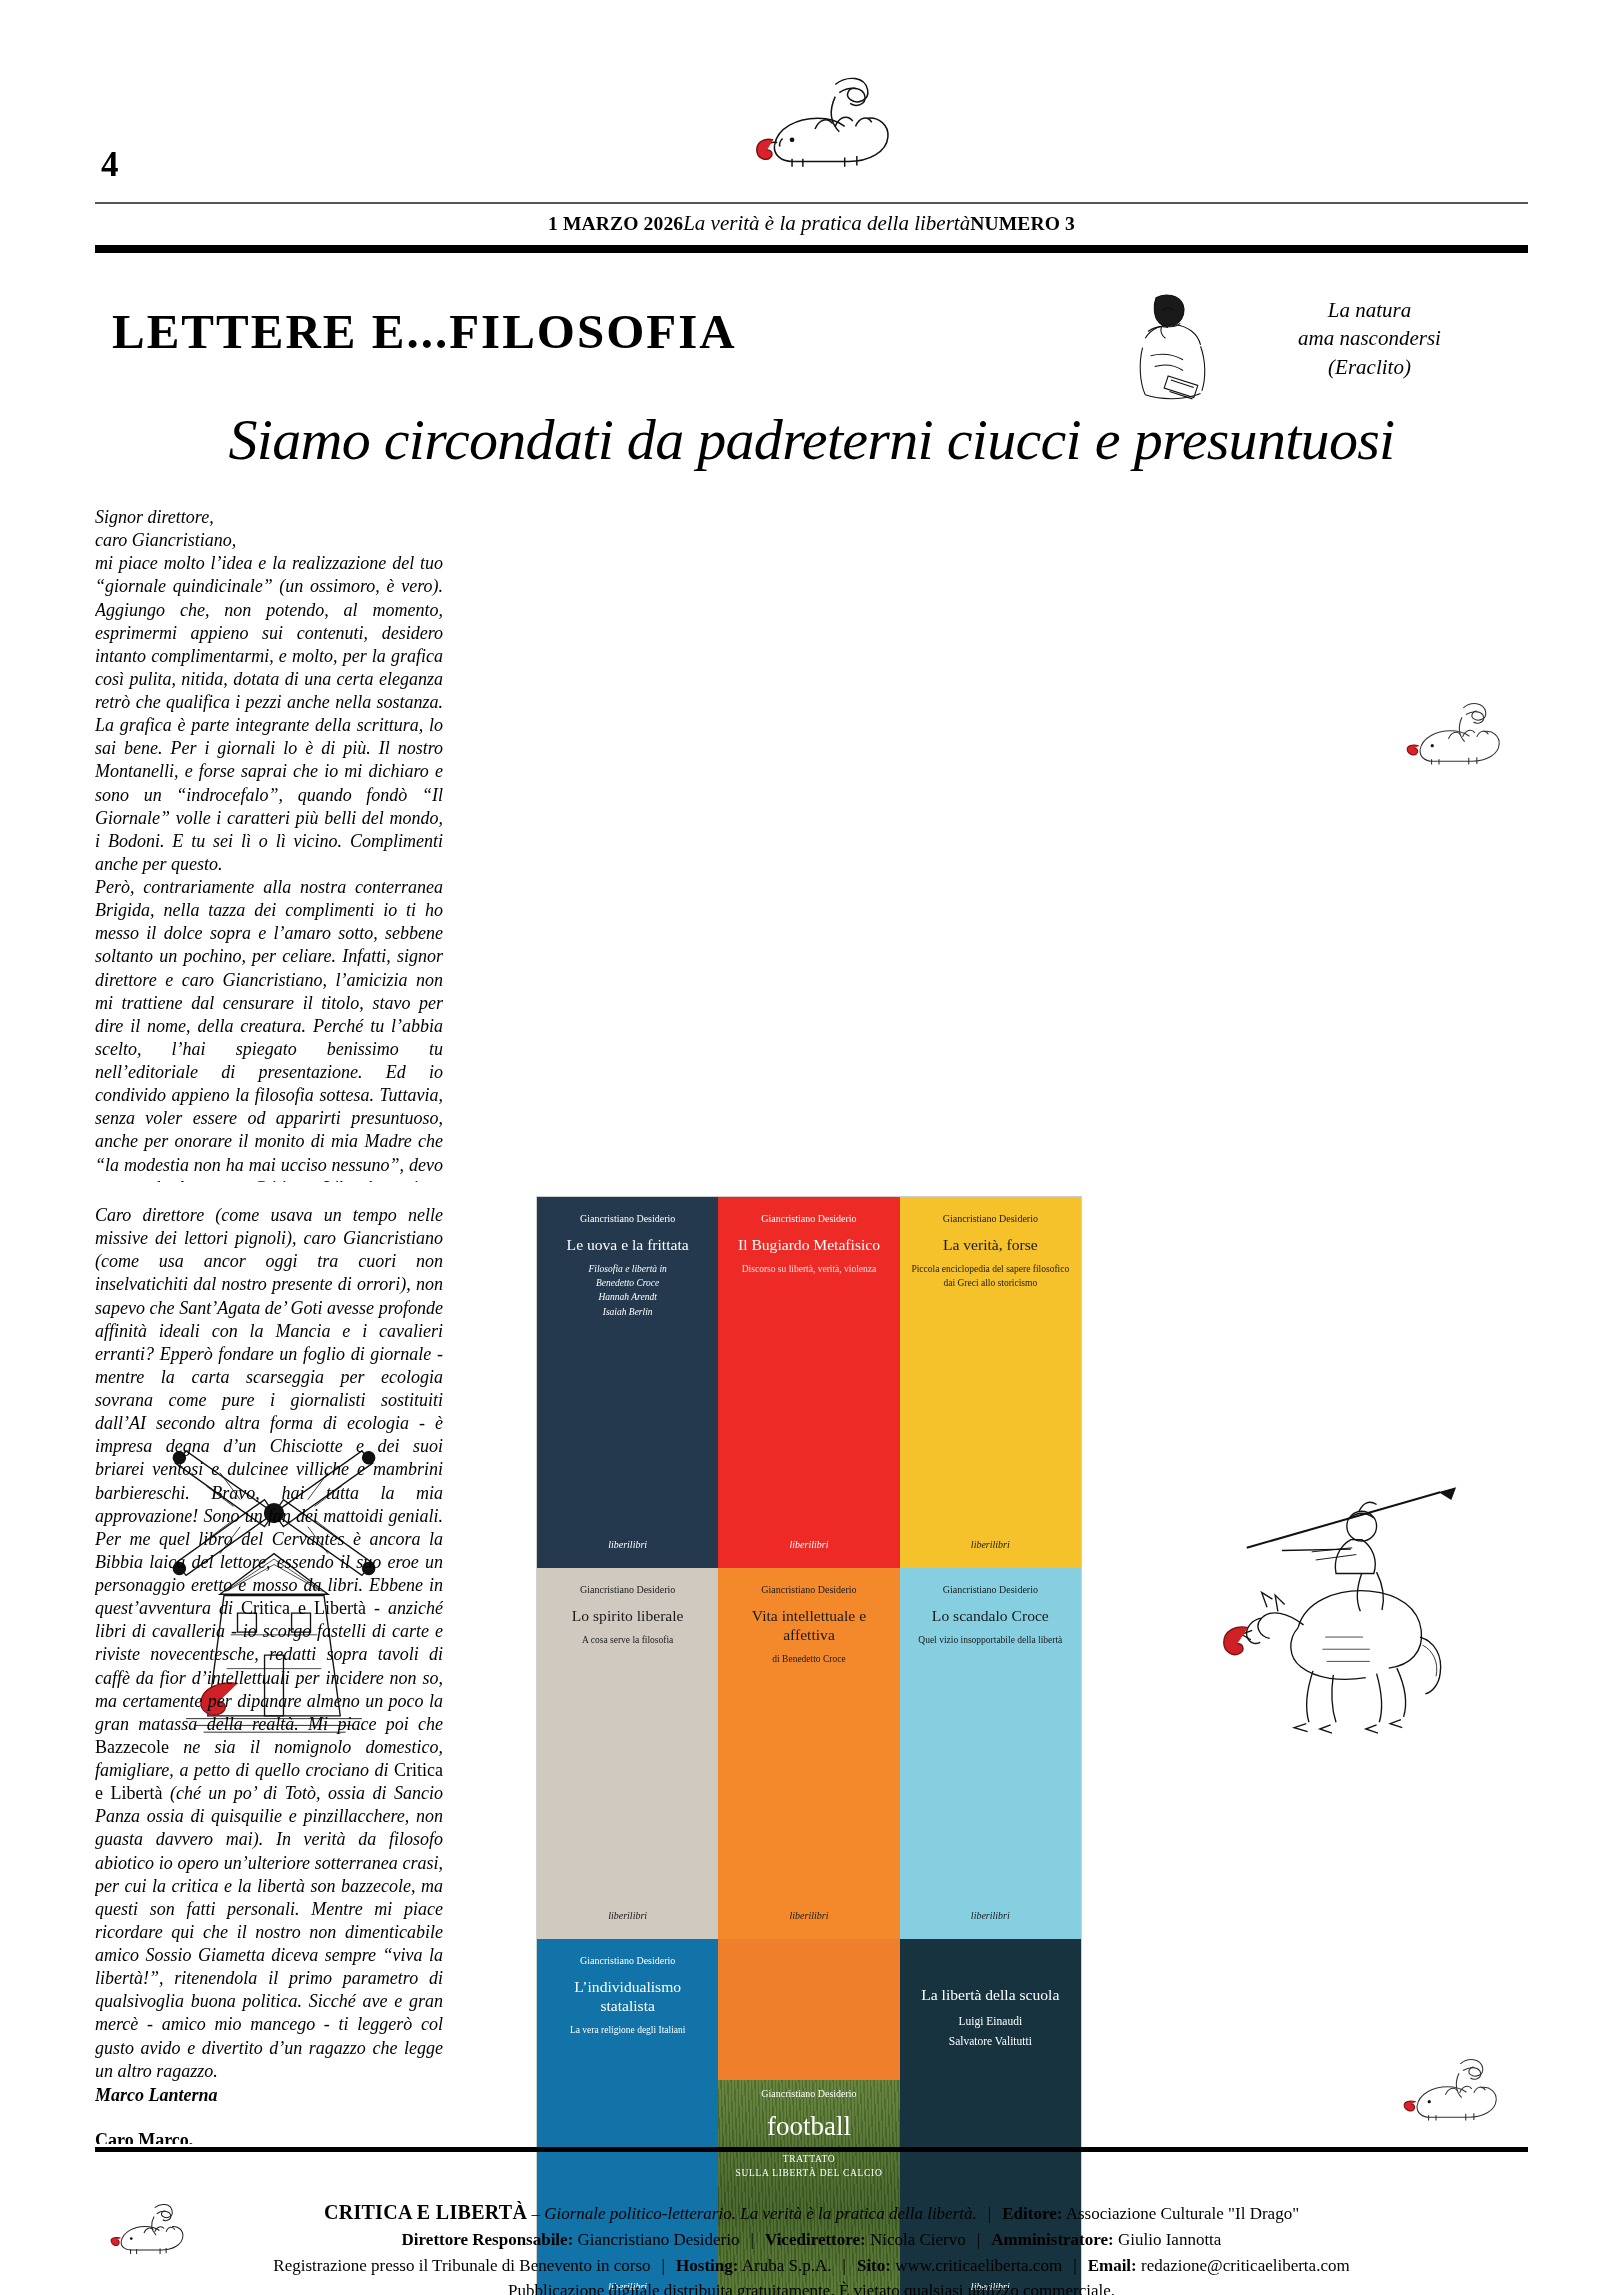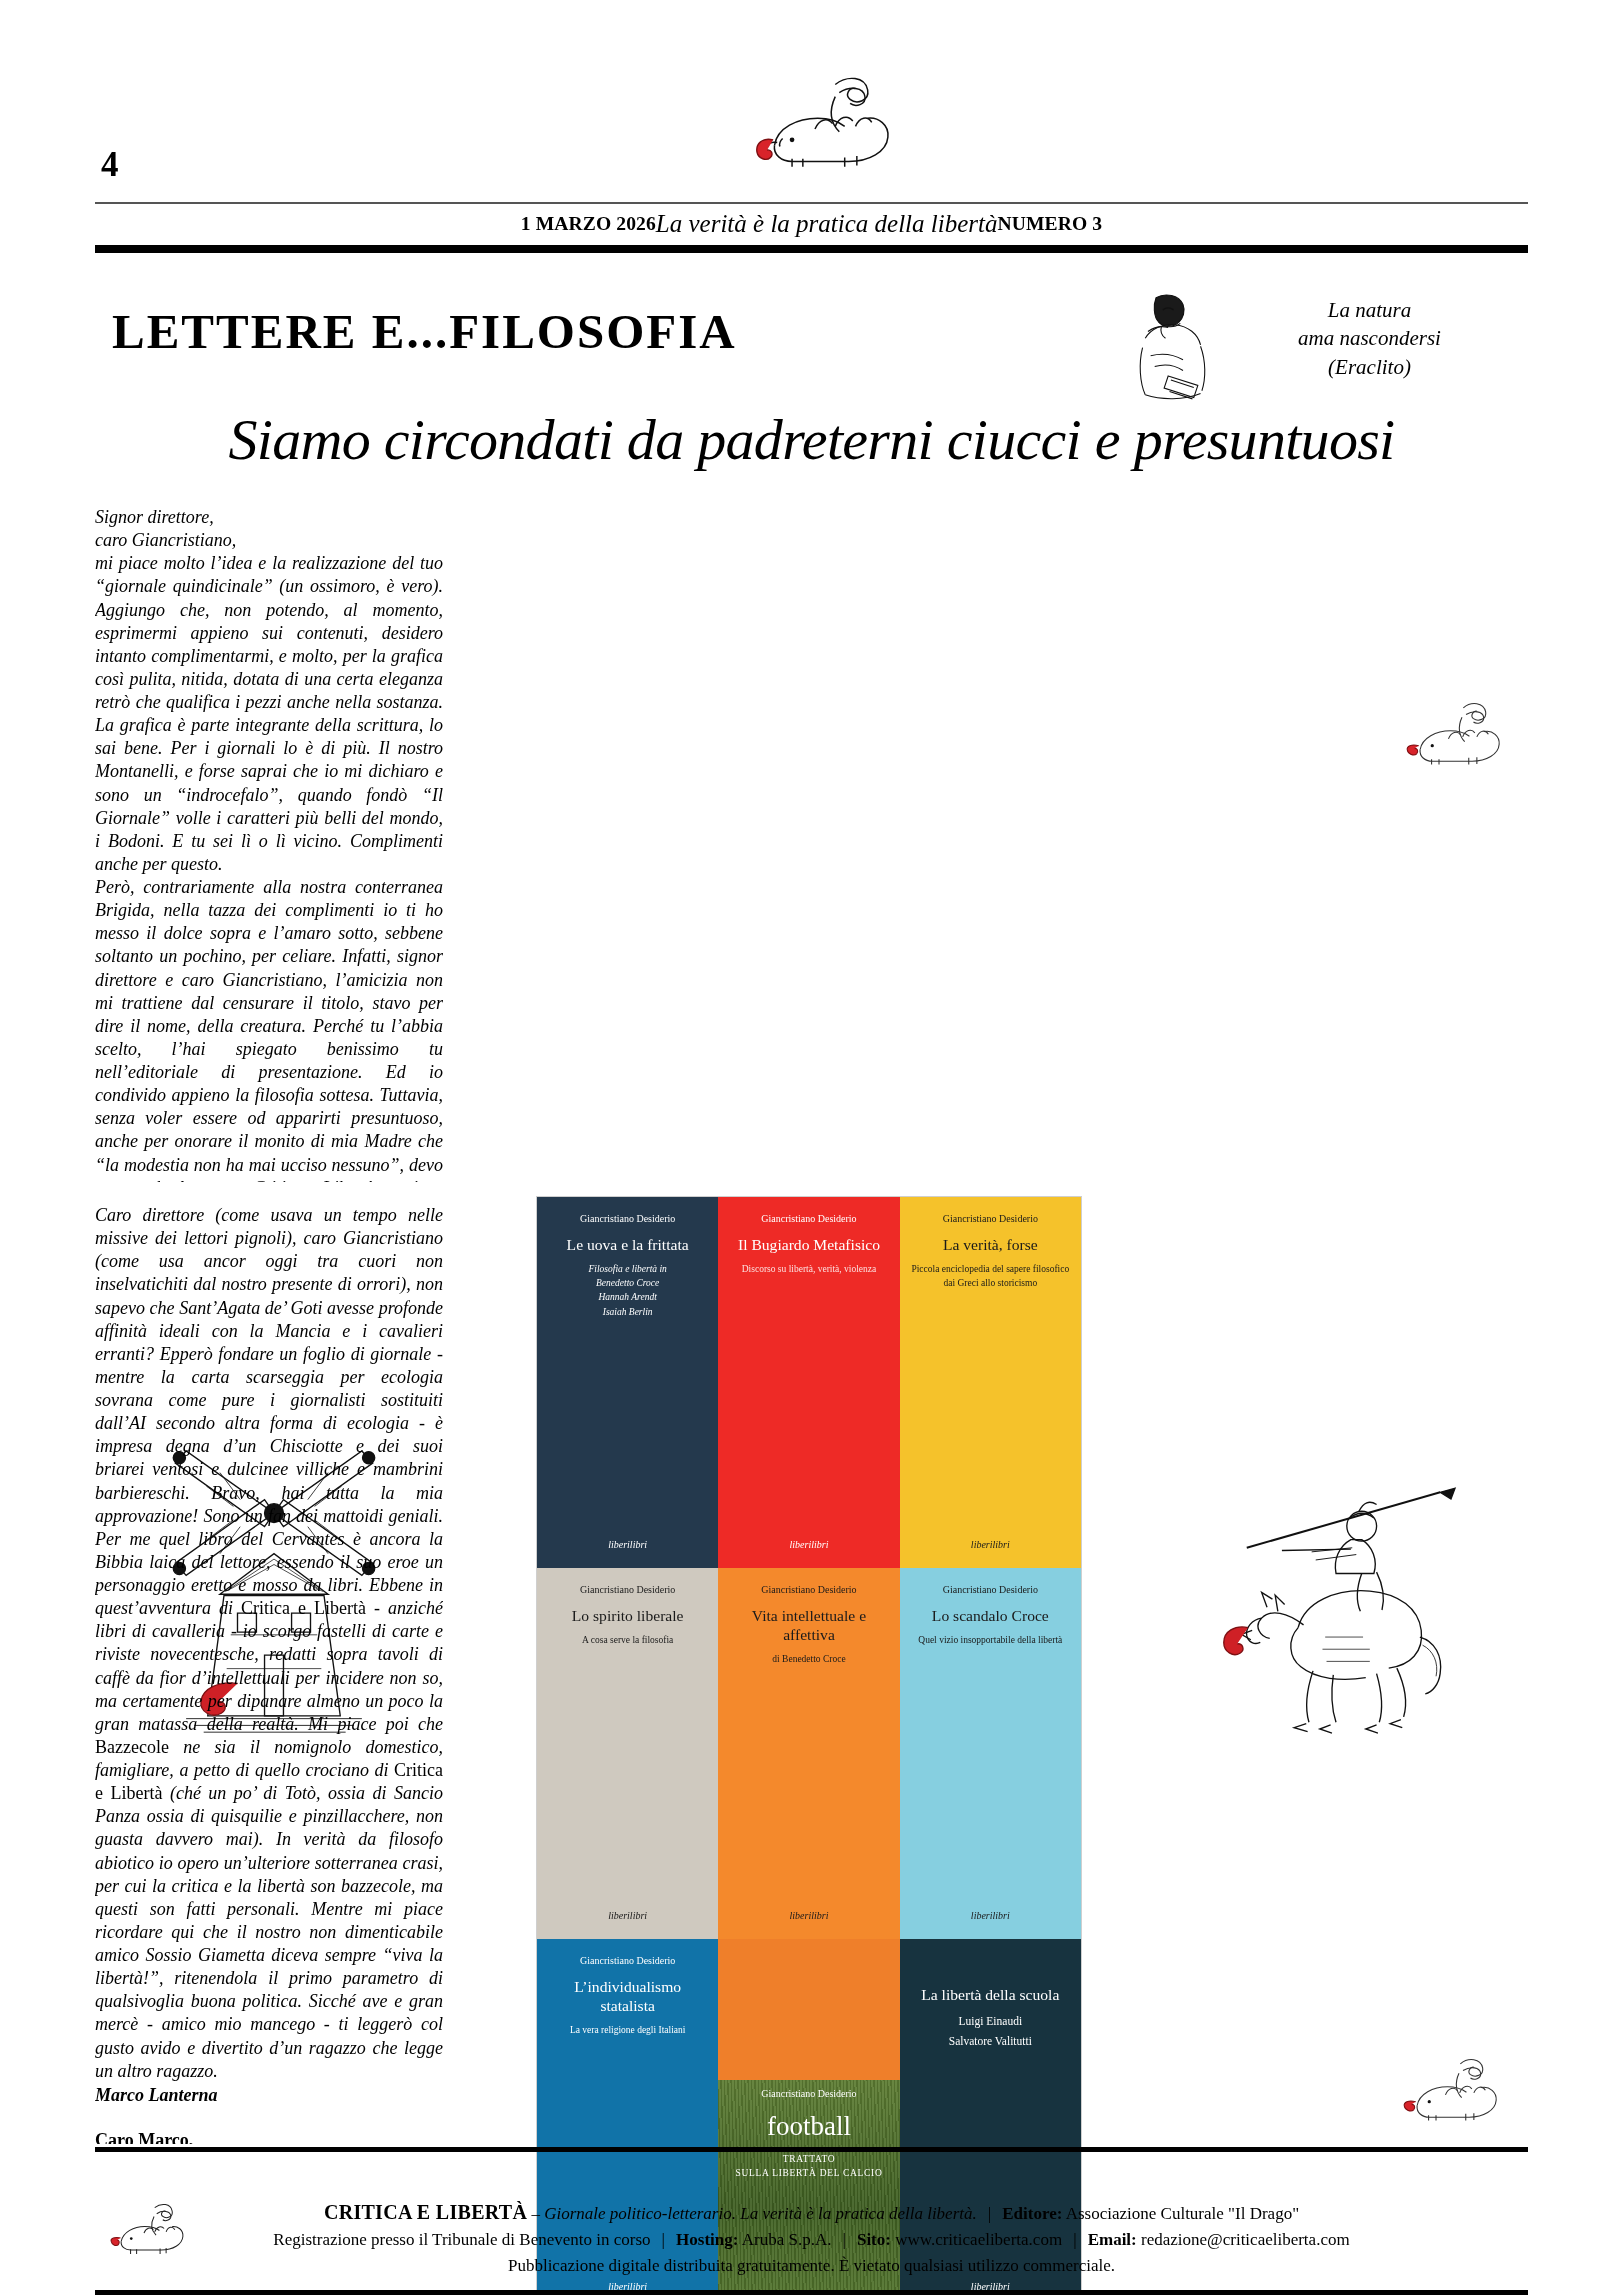--- a/index.html
+++ b/index.html
@@ -11,21 +11,21 @@
   
   .dragon-top{position:absolute;left:734px;top:64px;width:189px;height:122px;}
   .folio{position:absolute;left:101px;top:145px;font-size:35px;font-weight:700;
          font-family:"Liberation Serif",serif;}
   .rule-thin{position:absolute;left:95px;right:95px;height:2px;background:#555;}
   .rule-thick{position:absolute;left:95px;right:95px;height:7.4px;background:#000;
               border-top:1.4px solid #000;}
   .dateline{position:absolute;left:95px;right:95px;top:203px;height:41px;
             display:flex;align-items:center;justify-content:center;}
   .dateline .d-left{font-size:19.6px;font-weight:700;letter-spacing:0.1px;}
-  .dateline .d-mid{font-size:25px;font-style:italic;font-family:"Liberation Serif",serif;}
+  .dateline .d-mid{font-size:21px;font-style:italic;font-family:"Liberation Serif",serif;}
   .dateline .d-right{font-size:19.6px;font-weight:700;letter-spacing:0.1px;}
 
   
   .sec-wrap{position:absolute;left:95px;right:95px;top:284px;height:189px;}
   .sec-title{position:absolute;left:17px;top:19px;font-size:49px;font-weight:700;
              letter-spacing:2px;font-family:"Liberation Serif",serif;}
   .thinker{position:absolute;left:1008px;top:6.8px;width:129px;height:118px;}
   .epigraph{position:absolute;left:1163px;top:12px;width:223px;text-align:center;
             font-style:italic;font-size:21px;line-height:1.35;}
   .headline{position:absolute;left:0;right:0;top:122px;text-align:center;
@@ -360,20 +360,30 @@
       </div>
 
       <div class="f-l1">
         <span class="name">CRITICA E LIBERTÀ</span>
         <i>– Giornale politico-letterario. La verità è la pratica della libertà.</i>
         <span class="sep">|</span>
         <b>Editore:</b>
         <span>Associazione Culturale "Il Drago"</span>
       </div>
 
+      <div class="f-l2">
+        <b>Direttore Responsabile:</b>
+        <span>Giancristiano Desiderio</span>
+        <span class="sep">|</span>
+        <b>Vicedirettore:</b>
+        <span>Nicola Ciervo</span>
+        <span class="sep">|</span>
+        <b>Amministratore:</b>
+        <span>Giulio Iannotta</span>
+      </div>
 
       <div class="f-l3">
         <span>Registrazione presso il Tribunale di Benevento in corso</span>
         <span class="sep">|</span>
         <b>Hosting:</b>
         <span>Aruba S.p.A.</span>
         <span class="sep">|</span>
         <b>Sito:</b>
         <span>www.criticaeliberta.com</span>
         <span class="sep">|</span>

